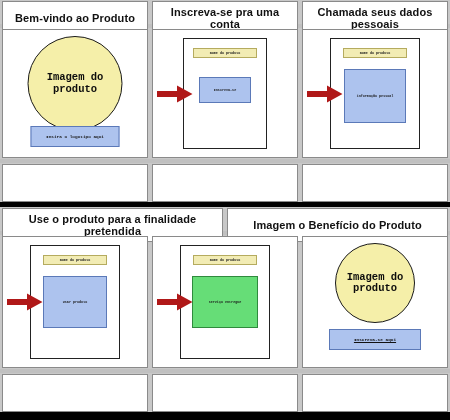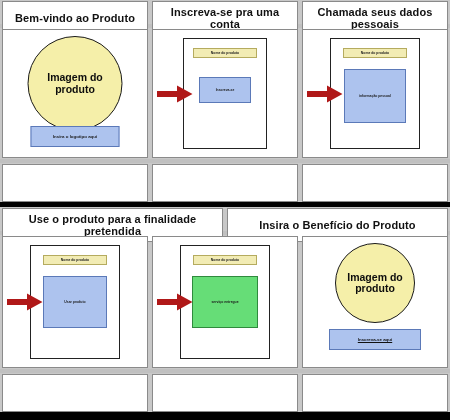--- a/index.html
+++ b/index.html
@@ -78,20 +78,21 @@
     color: #111111;
     letter-spacing: 0.1px;
     line-height: 1.1;
     padding: 16px 2px;
   }
 
   .cell-canvas {
     display: flex;
     align-items: center;
     justify-content: flex-start;
+    font-family: Liberation Mono, monospace;
   }
 
   .cell-caption { }
 
   
   .scene {
     position: relative;
     width: 100%;
     height: 100%;
   }
@@ -286,21 +287,21 @@
       <div class="cell cell-caption"></div>
     </div>
   </div>
 
   <div class="row-divider row-divider-mid"></div>
 
   <div class="row row-bottom">
 
     <div class="strip strip-title">
       <div class="cell cell-title">Use o produto para a finalidade pretendida</div>
-      <div class="cell cell-title">Insira o Benefício do Produto</div>
+      <div class="cell cell-title">Imagem o Benefício do Produto</div>
     </div>
 
     <div class="gap-v"></div>
 
     <div class="strip strip-canvas">
 
       <div class="cell cell-canvas">
         <div class="scene">
           <div class="screen-frame wide">
             <div class="product-name-bar">Nome do produto</div>

